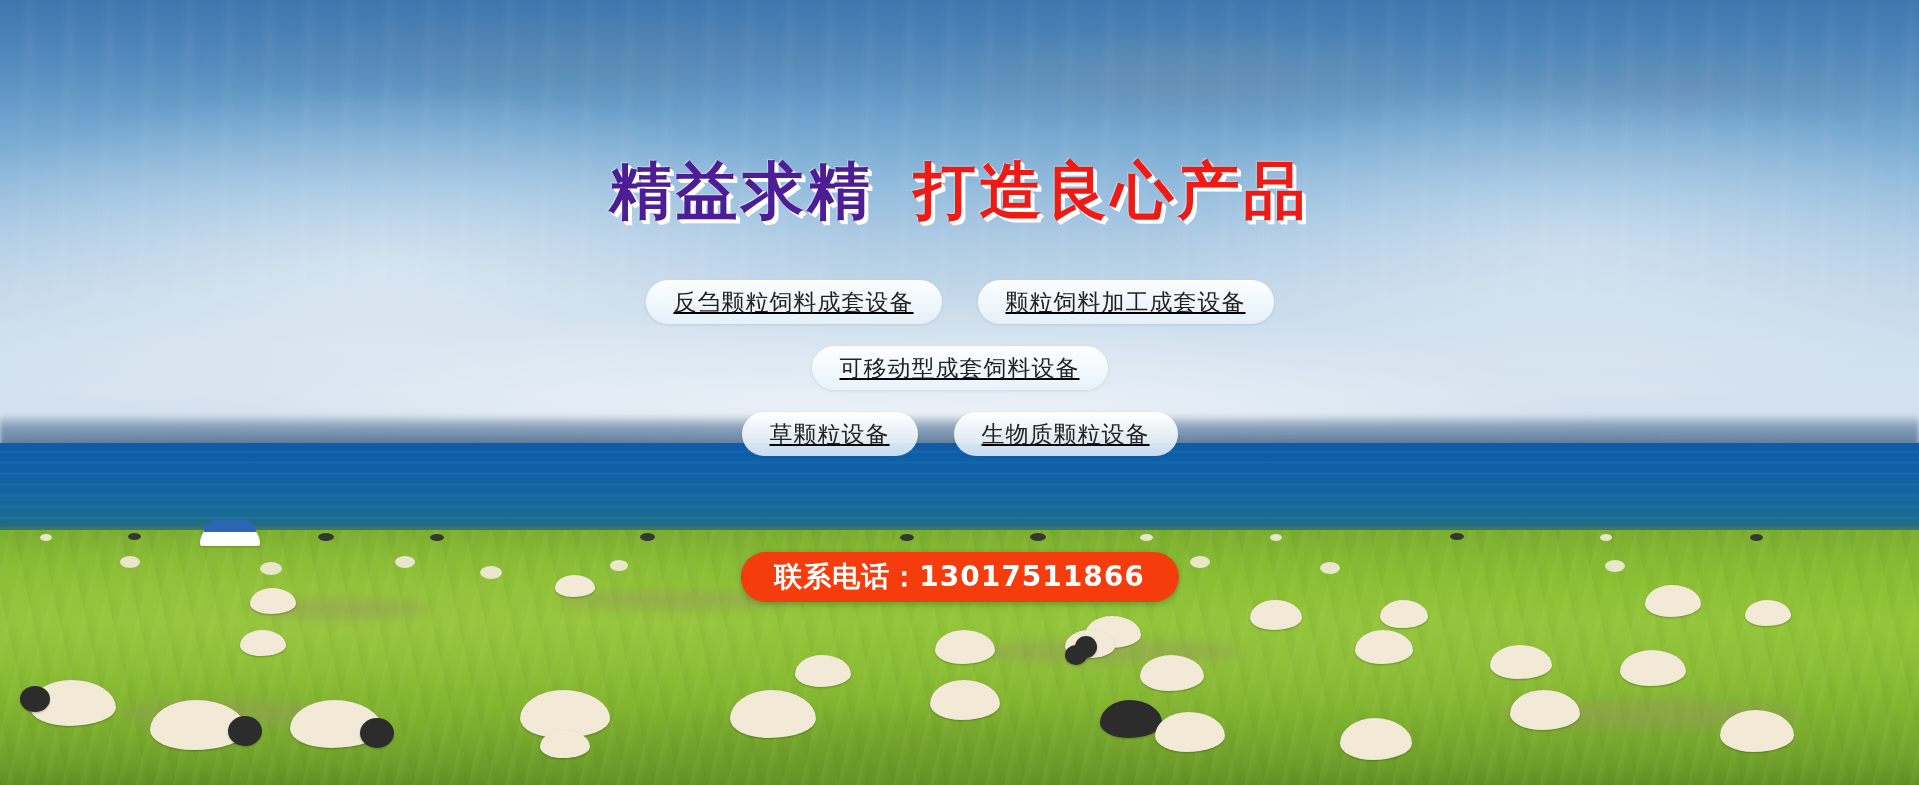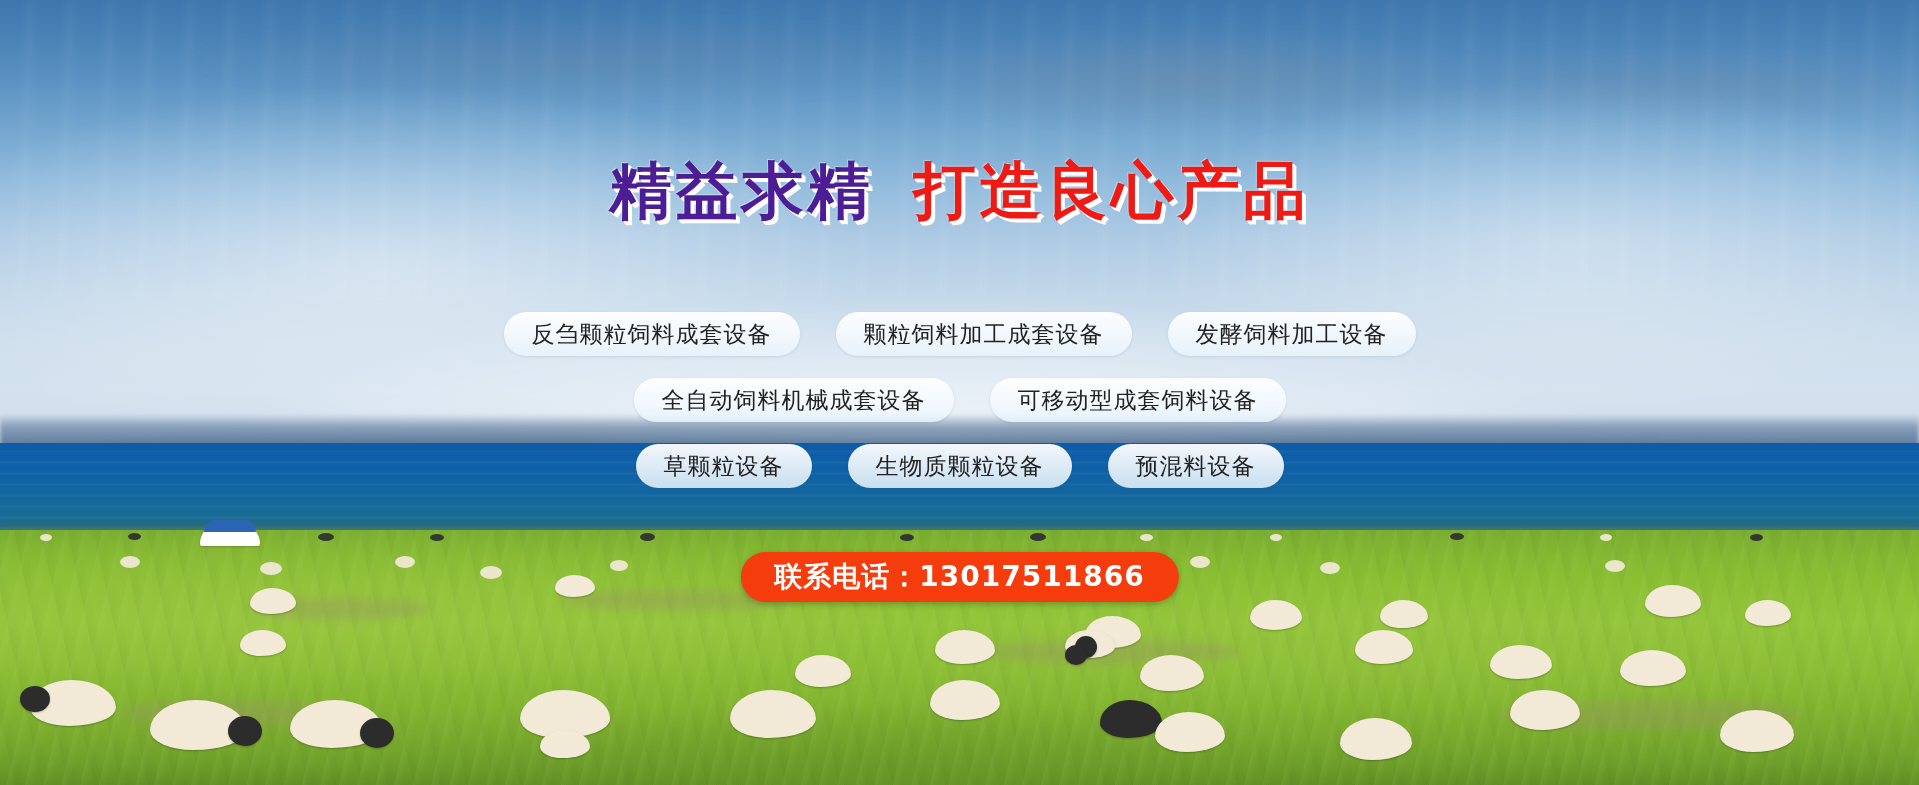--- a/index.html
+++ b/index.html
@@ -134,21 +134,21 @@
   .headline .gap{display:inline-block;width:40px;}
   .headline .red{
     color:#ef1a14;
     text-shadow:
       2px 2px 0 #ffffff, 3px 3px 0 #ffffff, 4px 4px 0 rgba(255,255,255,.95),
       -1px -1px 0 rgba(255,255,255,.35);
   }
 
   
   .pill-rows{
-    position:absolute; left:0; top:312px; width:100%;
+    position:absolute; left:0; top:280px; width:100%;text-decoration:underline;
   }
   .pill-row{
     display:flex;
     justify-content:center;
     align-items:center;
     gap:36px;
     margin-bottom:22px;
   }
   .pill{
     display:inline-flex;
@@ -272,31 +272,28 @@
 
   <div class="headline">
     <span class="blue">精益求精</span><span class="gap"></span><span class="red">打造良心产品</span>
   </div>
 
   <div class="pill-rows">
 
     <div class="pill-row">
       <div class="pill">反刍颗粒饲料成套设备</div>
       <div class="pill">颗粒饲料加工成套设备</div>
-      <div class="pill">发酵饲料加工设备</div>
     </div>
 
     <div class="pill-row">
-      <div class="pill">全自动饲料机械成套设备</div>
       <div class="pill">可移动型成套饲料设备</div>
     </div>
 
     <div class="pill-row">
       <div class="pill">草颗粒设备</div>
       <div class="pill">生物质颗粒设备</div>
-      <div class="pill">预混料设备</div>
     </div>
 
   </div>
 
   <div class="contact">联系电话：13017511866</div>
 
 </div>
 
 </body></html>

